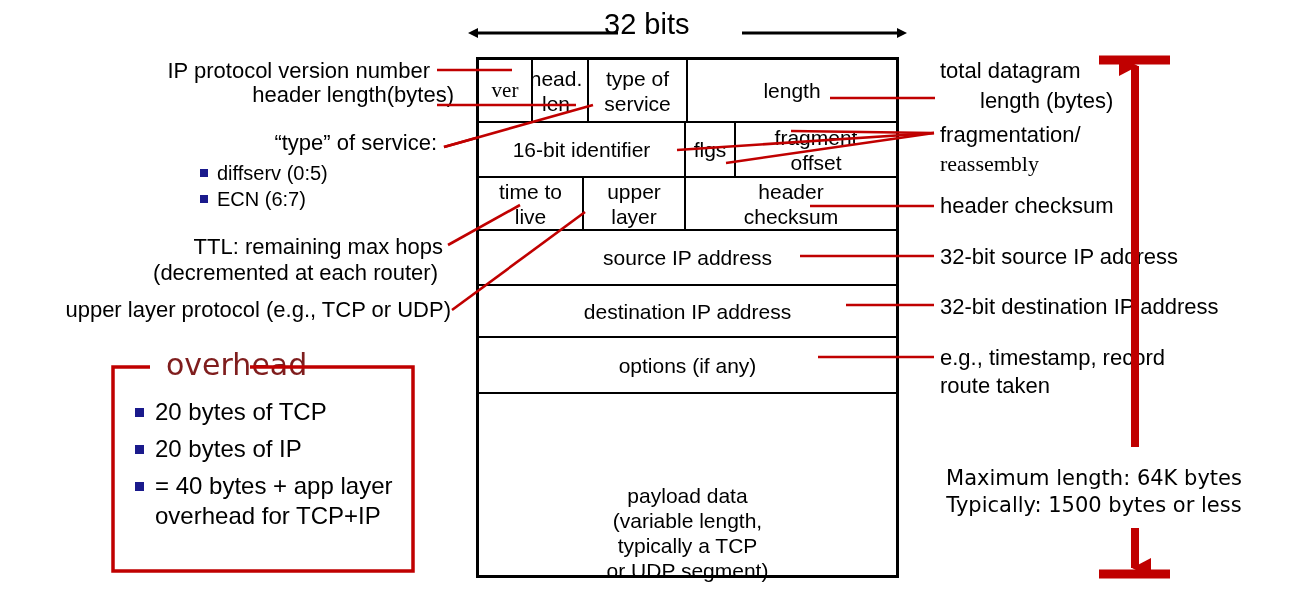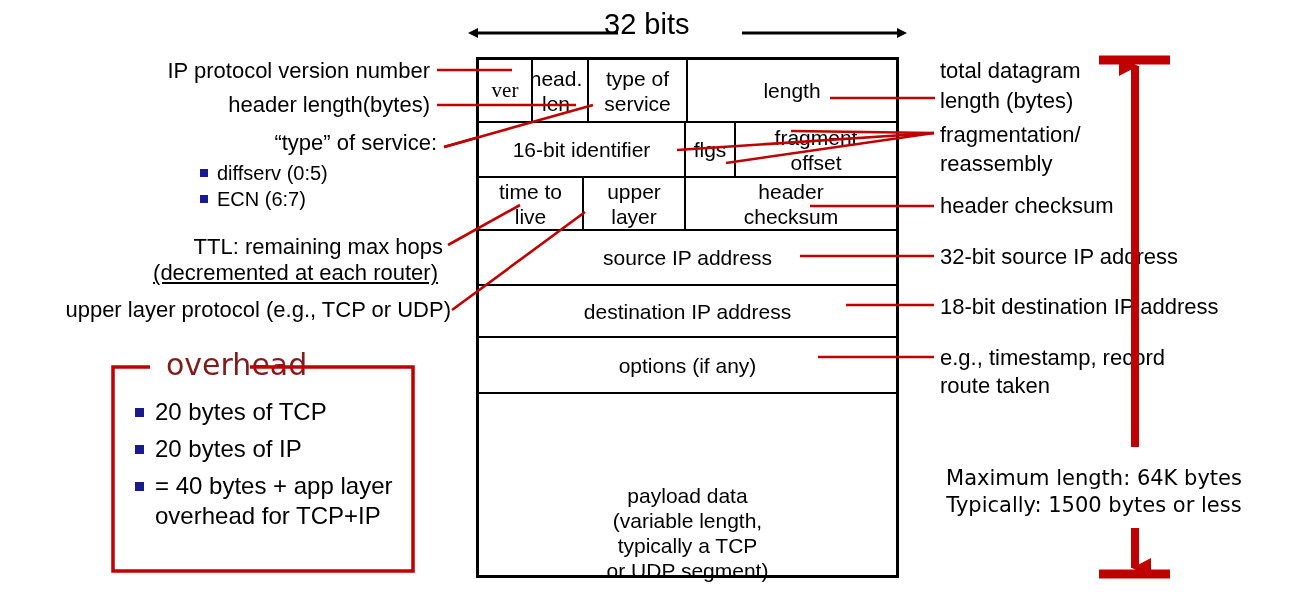--- a/index.html
+++ b/index.html
@@ -115,47 +115,47 @@
     <div class="drow" style="height:189px;margin-top:44px;">
       <div class="dcell last" style="left:0;right:0;">
         <span>payload data<br>(variable length,<br>typically a TCP<br>or UDP segment)</span>
       </div>
     </div>
 
   </div>
 
   <div class="ann r" style="left:0;top:57px;width:430px;">IP protocol version number</div>
 
-  <div class="ann r" style="left:0;top:91px;width:430px;">header length(bytes)</div>
+  <div class="ann r" style="left:0;top:81px;width:430px;padding-left:24px;">header length(bytes)</div>
 
   <div class="ann r" style="left:0;top:129px;width:437px;">“type” of service:</div>
 
   <div class="sub" style="left:200px;top:160px;">
     <span class="bullet"></span><span>diffserv (0:5)</span>
   </div>
   <div class="sub" style="left:200px;top:186px;">
     <span class="bullet"></span><span>ECN (6:7)</span>
   </div>
 
   <div class="ann r" style="left:0;top:233px;width:443px;">TTL: remaining  max hops</div>
-  <div class="ann r" style="left:0;top:259px;width:438px;text-decoration:underline;">(decremented at each router)</div>
+  <div class="ann r" style="left:0;top:259px;width:438px;">(decremented at each router)</div>
 
   <div class="ann r" style="left:0;top:296px;width:451px;">upper layer protocol (e.g., TCP or UDP)</div>
 
   <div class="ann l" style="left:940px;top:57px;">total datagram</div>
-  <div class="ann l" style="left:940px;top:87px;">length (bytes)</div>
+  <div class="ann l" style="left:980px;top:87px;">length (bytes)</div>
 
   <div class="ann l" style="left:940px;top:121px;">fragmentation/</div>
-  <div class="ann l" style="left:940px;top:150px;">reassembly</div>
+  <div class="ann l" style="left:940px;top:150px;font-family:Liberation Serif, serif;">reassembly</div>
 
   <div class="ann l" style="left:940px;top:192px;">header checksum</div>
 
   <div class="ann l" style="left:940px;top:243px;">32-bit source IP address</div>
 
-  <div class="ann l" style="left:940px;top:293px;">18-bit destination IP address</div>
+  <div class="ann l" style="left:940px;top:293px;">32-bit destination IP address</div>
 
   <div class="ann l" style="left:940px;top:344px;">e.g., timestamp, record</div>
   <div class="ann l" style="left:940px;top:372px;">route taken</div>
 
   <div class="maxnote">
     <div>Maximum length: 64K bytes</div>
     <div>Typically: 1500 bytes or less</div>
   </div>
 
   <div class="ovbox">

